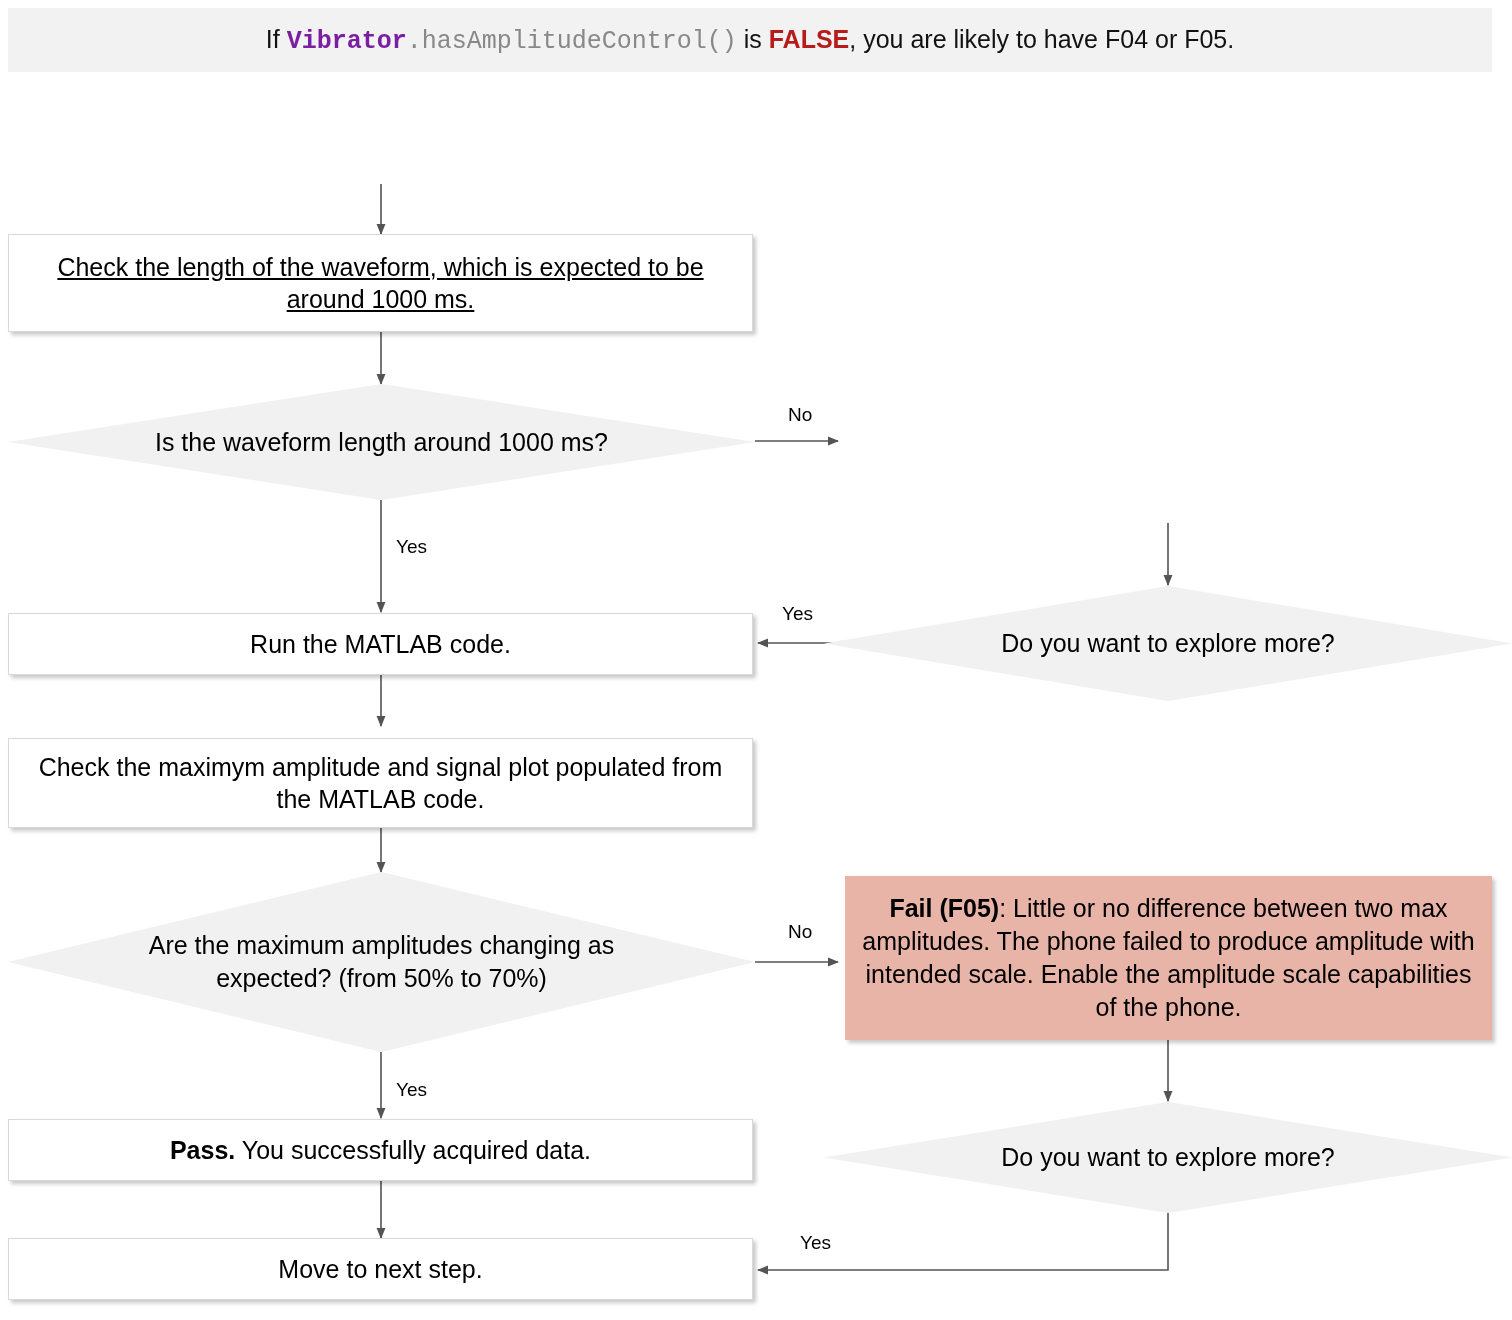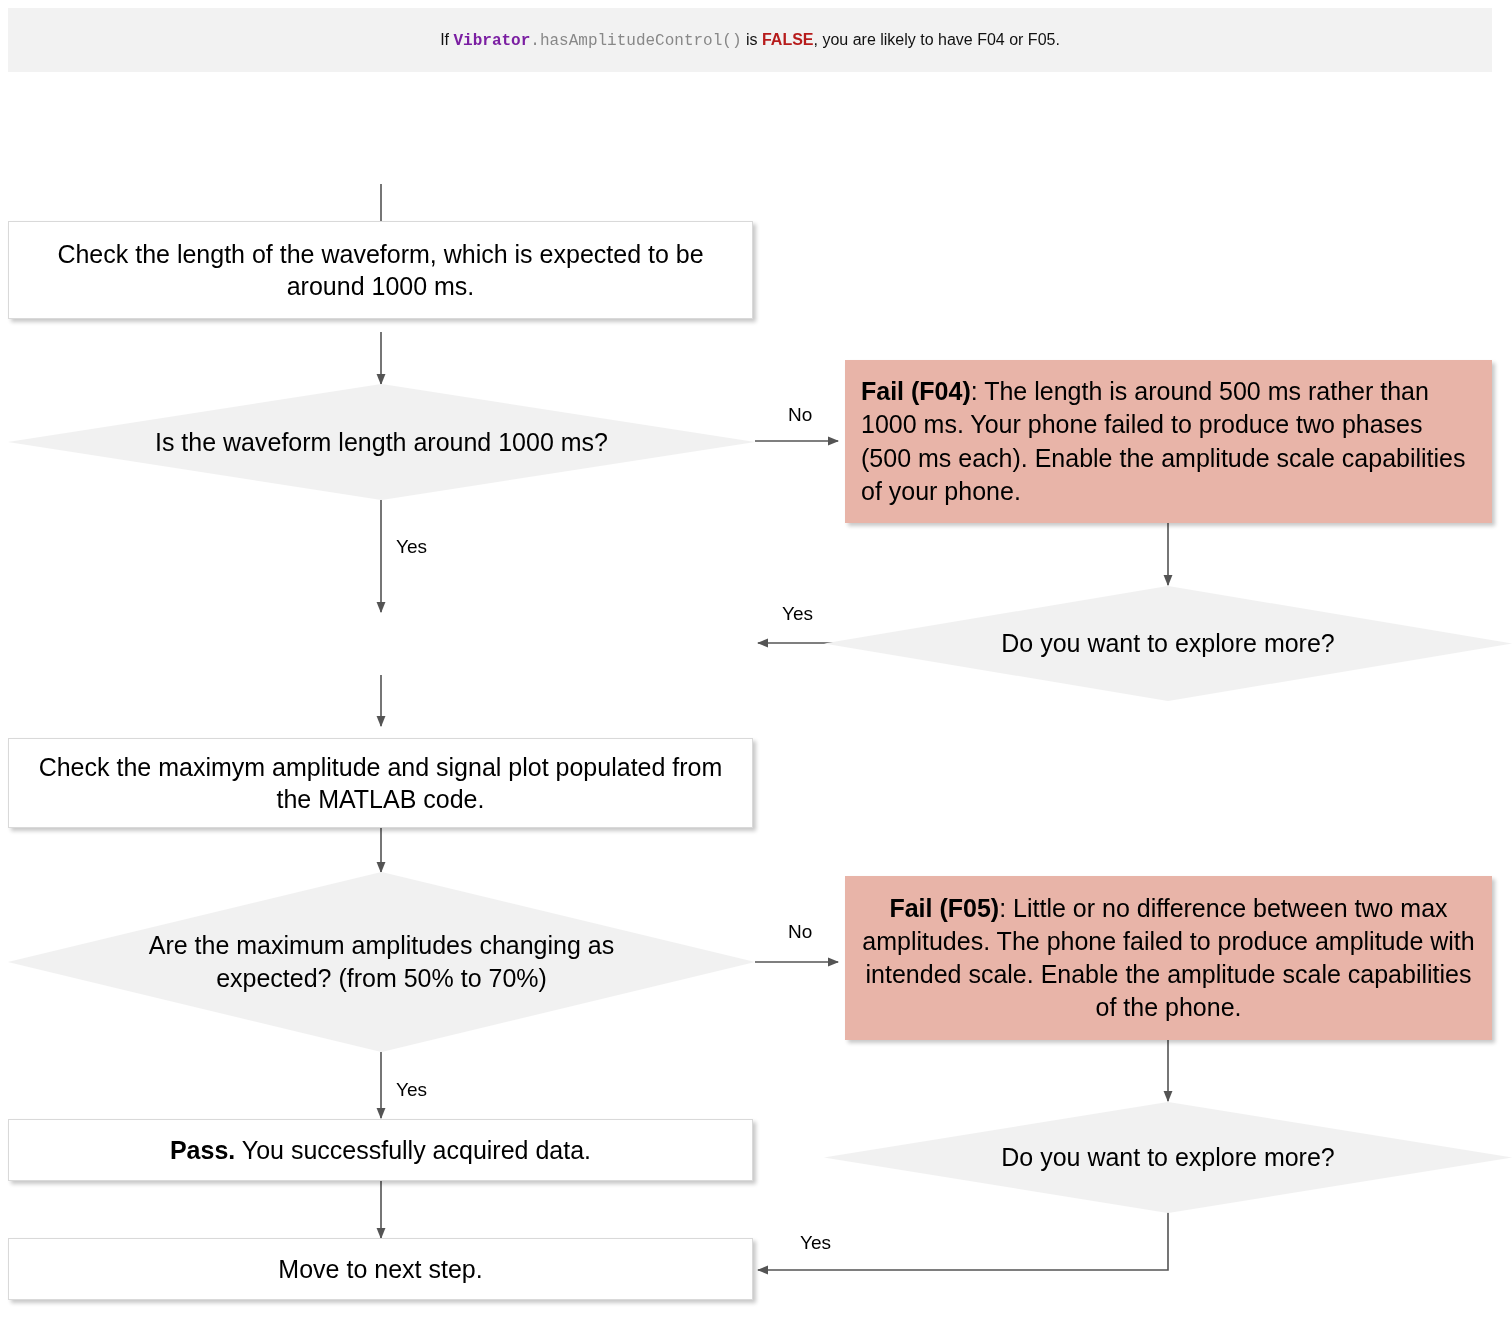--- a/index.html
+++ b/index.html
@@ -28,21 +28,21 @@
     left: 8px;
     top: 8px;
     width: 1484px;
     height: 64px;
     background: #f2f2f2;
     display: flex;
     align-items: center;
     justify-content: center;
   }
   .header-text {
-    font-size: 16px;
+    font-size: 25px;
     color: #111111;
     white-space: nowrap;
     line-height: 1;
   }
   .hdr-mono-bold {
     font-family: "Liberation Mono", "DejaVu Sans Mono", monospace;
     font-weight: bold;
     color: #7b1fa2;
   }
   .hdr-mono {
@@ -182,50 +182,50 @@
   </svg>
 
   <div class="edge-label" style="left:788px; top:405px;">No</div>
   <div class="edge-label" style="left:396px; top:537px;">Yes</div>
   <div class="edge-label" style="left:782px; top:604px;">Yes</div>
   <div class="edge-label" style="left:788px; top:922px;">No</div>
   <div class="edge-label" style="left:396px; top:1080px;">Yes</div>
   <div class="edge-label" style="left:800px; top:1233px;">Yes</div>
 
 
-  <div class="node rect-node" style="left:8px; top:221px; width:745px; height:98px;">
+  <div class="node rect-node" style="left:8px; top:234px; width:745px; height:98px;text-decoration:underline;">
     <span>Check the length of the waveform, which is expected to be around 1000 ms.</span>
   </div>
 
   <div class="diamond-wrap" style="left:8px; top:384px; width:747px; height:116px;">
     <div class="diamond-shape"></div>
     <div class="diamond-label">Is the waveform length around 1000 ms?</div>
   </div>
 
+  <div class="node rect-node" style="left:8px; top:613px; width:745px; height:62px;">
+    <span>Run the MATLAB code.</span>
+  </div>
 
   <div class="node rect-node" style="left:8px; top:726px; width:745px; height:90px;margin-top:12px;">
     <span>Check the maximym amplitude and signal plot populated from the MATLAB code.</span>
   </div>
 
   <div class="diamond-wrap" style="left:8px; top:872px; width:747px; height:180px;">
     <div class="diamond-shape"></div>
     <div class="diamond-label">Are the maximum amplitudes changing as expected? (from 50% to 70%)</div>
   </div>
 
   <div class="node rect-node" style="left:8px; top:1238px; width:745px; height:62px;">
     <span>Move to next step.</span>
   </div>
 
   <div class="node rect-node" style="left:8px; top:1119px; width:745px; height:62px;">
     <span><b>Pass.</b><span> You successfully acquired data.</span></span>
   </div>
 
-  <div class="node fail-node" style="left:845px; top:360px; width:647px; height:163px;">
-    <span><b>Fail (F04)</b><span>: The length is around 500 ms rather than 1000 ms. Your phone failed to produce two phases (500 ms each). Enable the amplitude scale capabilities of your phone.</span></span>
-  </div>
 
   <div class="diamond-wrap" style="left:824px; top:586px; width:688px; height:115px;">
     <div class="diamond-shape"></div>
     <div class="diamond-label">Do you want to explore more?</div>
   </div>
 
   <div class="node fail-node" style="left:845px; top:876px; width:647px; height:164px;text-align:center;">
     <span><b>Fail (F05)</b><span>: Little or no difference between two max amplitudes. The phone failed to produce amplitude with intended scale. Enable the amplitude scale capabilities of the phone.</span></span>
   </div>
 

